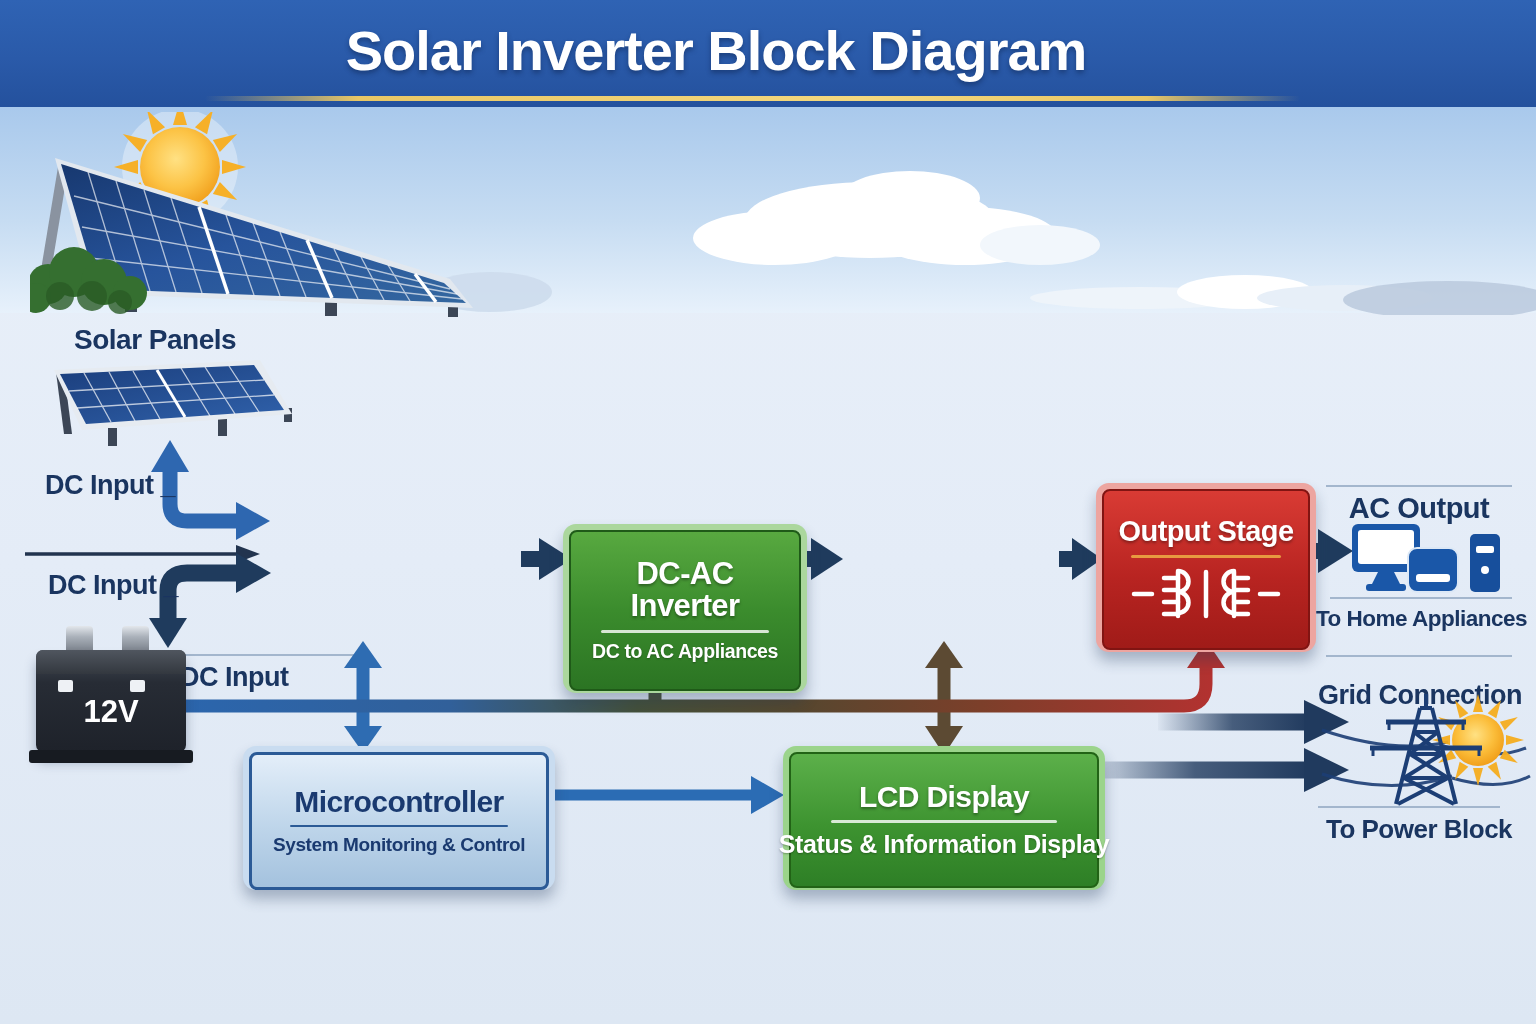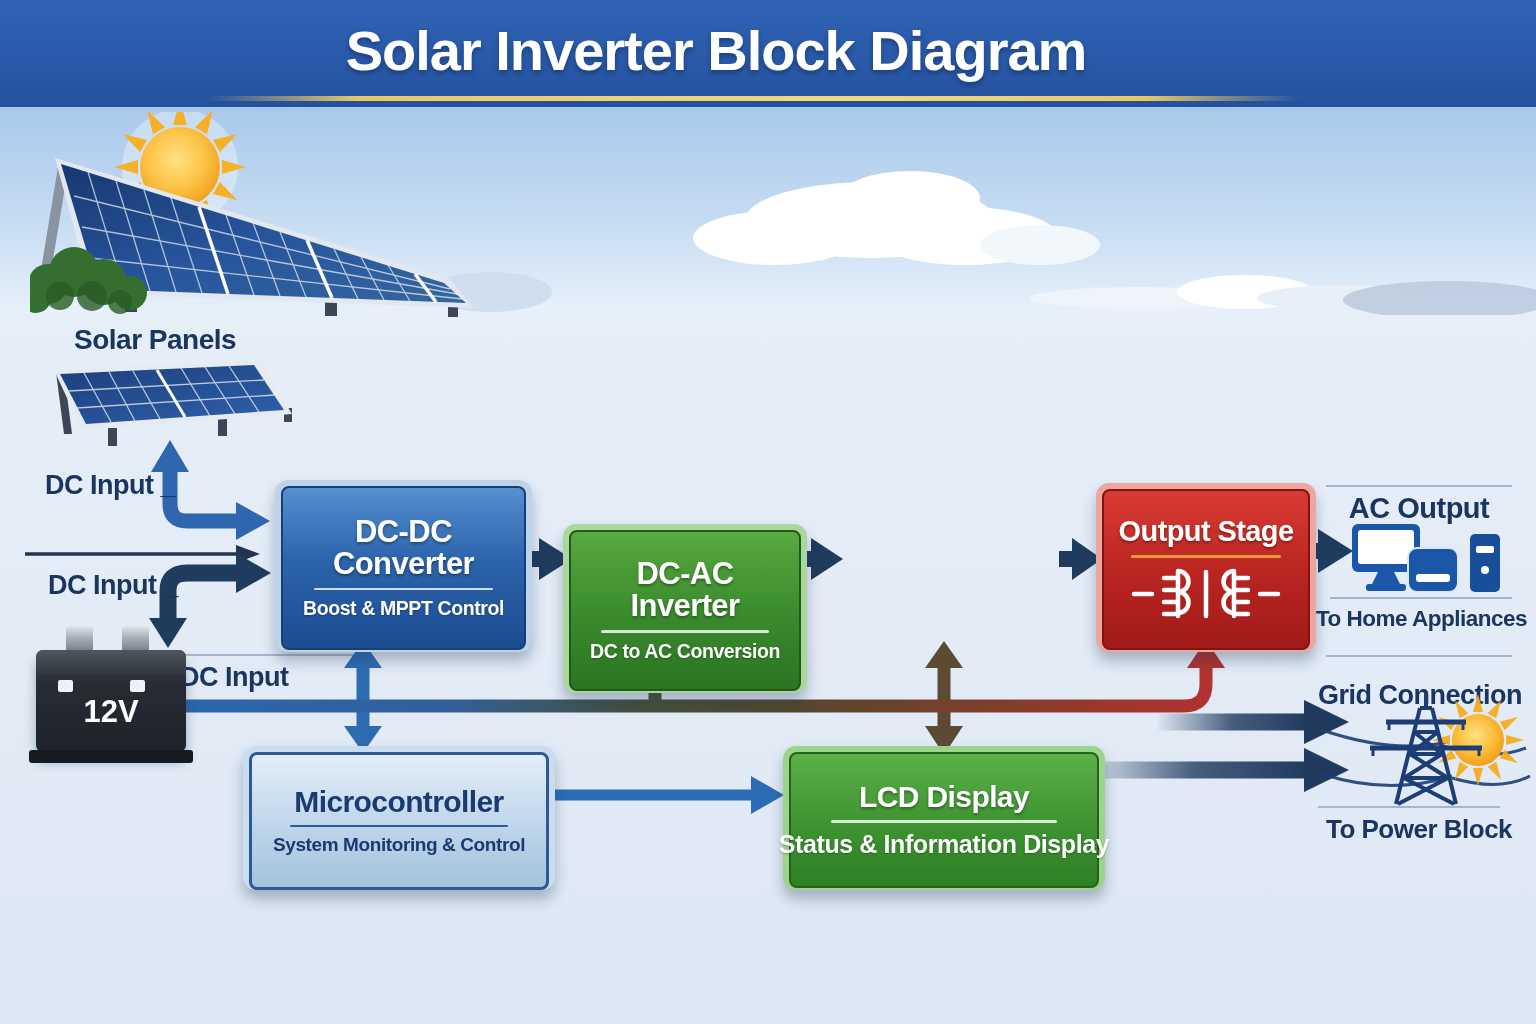--- a/index.html
+++ b/index.html
@@ -291,39 +291,29 @@
     <polygon points="1304,748 1349,770 1304,792" fill="#203a5e"></polygon>
 
     <g stroke="#1c3e75" stroke-width="3" fill="none" opacity="0.9">
       <path d="M1322 730 Q1392 754 1448 742"></path>
       <path d="M1322 774 Q1390 796 1452 776"></path>
       <path d="M1440 745 Q1492 762 1526 748"></path>
       <path d="M1452 778 Q1500 792 1530 776"></path>
     </g>
   </svg>
 
-  <div class="block dcdc" style="left:275px;top:480px;width:245px;height:160px;">
-    <div class="block-inner">
-      <div class="bt">
-        <div>DC-DC</div>
-        <div>Converter</div>
-      </div>
-      <div class="bdiv"></div>
-      <div class="bs">Boost &amp; MPPT Control</div>
-    </div>
-  </div>
 
   <div class="block dcac" style="left:563px;top:483px;width:232px;height:157px;">
     <div class="block-inner">
       <div class="bt">
         <div>DC-AC</div>
         <div>Inverter</div>
       </div>
       <div class="bdiv"></div>
-      <div class="bs">DC to AC Conversion</div>
+      <div class="bs">DC to AC Appliances</div>
     </div>
   </div>
 
 
   <div class="block output" style="left:1096px;top:483px;width:208px;height:157px;">
     <div class="block-inner">
       <div class="bt" style="font-size:29px;">Output Stage</div>
       <div class="bdiv"></div>
       <svg width="160" height="58" viewBox="0 0 160 58">
         <g stroke="#ffffff" stroke-width="4.5" fill="none" stroke-linecap="round">

